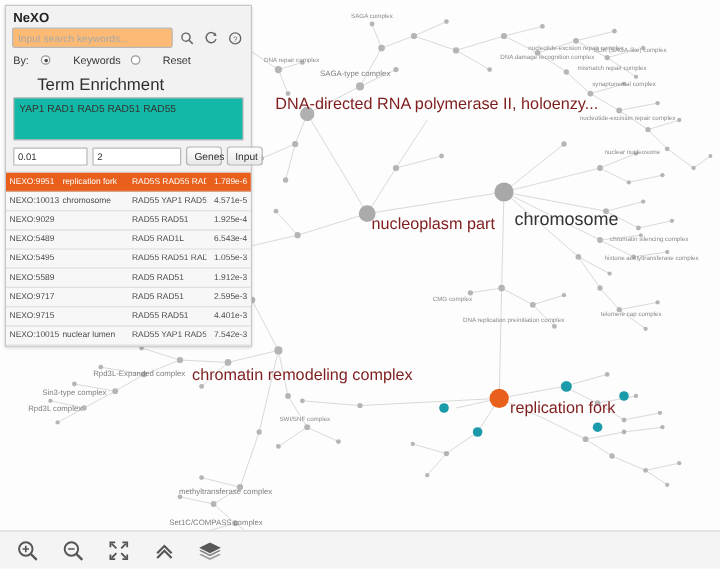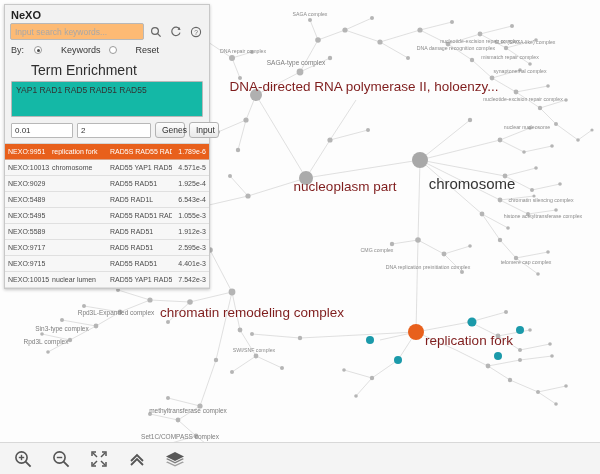--- a/index.html
+++ b/index.html
@@ -413,21 +413,21 @@
       <div class="node-label tiny" style="left: 525px; top: 42px;">SLIK (SAGA-like) complex</div>
       <div class="node-label tiny" style="left: 243px; top: 51px;">DNA repair complex</div>
       <div class="node-label tiny" style="left: 480px; top: 41px;">nucleotide-excision repair complex</div>
       <div class="node-label tiny" style="left: 456px; top: 48px;">DNA damage recognition complex</div>
       <div class="node-label tiny" style="left: 510px; top: 57px;">mismatch repair complex</div>
       <div class="node-label small" style="left: 296px; top: 62px;">SAGA-type complex</div>
       <div class="node-label tiny" style="left: 520px; top: 71px;">synaptonemal complex</div>
       <div class="node-label big" style="left: 364px; top: 86px;">DNA-directed RNA polymerase II, holoenzy...</div>
       <div class="node-label tiny" style="left: 523px; top: 99px;">nucleotide-excision repair complex</div>
       <div class="node-label tiny" style="left: 527px; top: 127px;">nuclear nucleosome</div>
-      <div class="node-label big" style="left: 345px; top: 186px; text-align: center;">nucleoplasm part</div>
+      <div class="node-label big" style="left: 361px; top: 186px; text-align: center;">nucleoplasm part</div>
       <div class="node-label huge" style="left: 472px; top: 183px;">chromosome</div>
       <div class="node-label tiny" style="left: 541px; top: 200px;">chromatin silencing complex</div>
       <div class="node-label tiny" style="left: 543px; top: 216px;">histone acetyltransferase complex</div>
       <div class="node-label small" style="left: 117px; top: 202px;">H4/H2A histone acetyltransferase complex</div>
       <div class="node-label tiny" style="left: 377px; top: 250px;">CMG complex</div>
       <div class="node-label tiny" style="left: 526px; top: 262px;">telomere cap complex</div>
       <div class="node-label mid" style="left: 172px; top: 251px;">nuclear chromatin</div>
       <div class="node-label tiny" style="left: 428px; top: 267px;">DNA replication preinitiation complex</div>
       <div class="node-label big" style="left: 252px; top: 312px; text-align: right;">chromatin remodeling complex</div>
       <div class="node-label small" style="left: 116px; top: 312px;">Rpd3L-Expanded complex</div>

